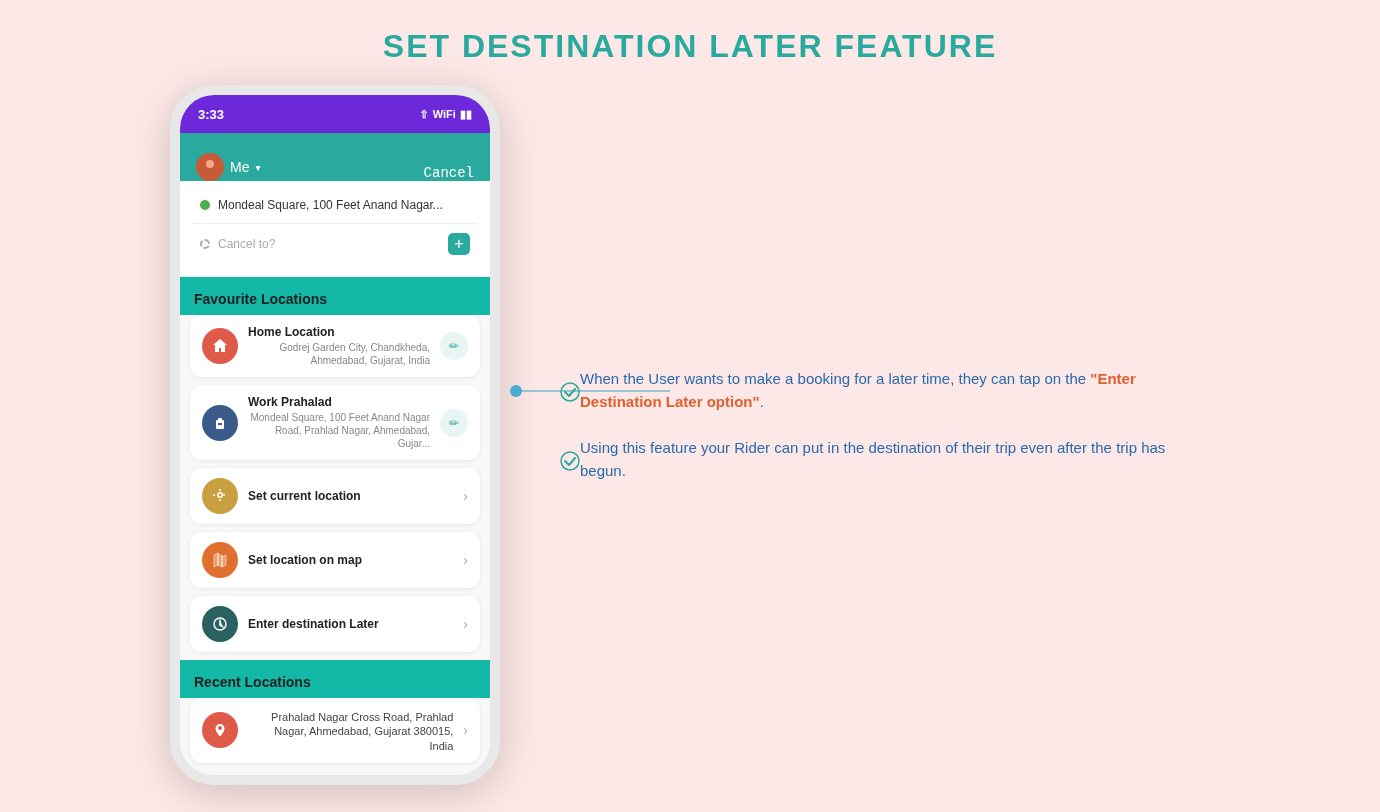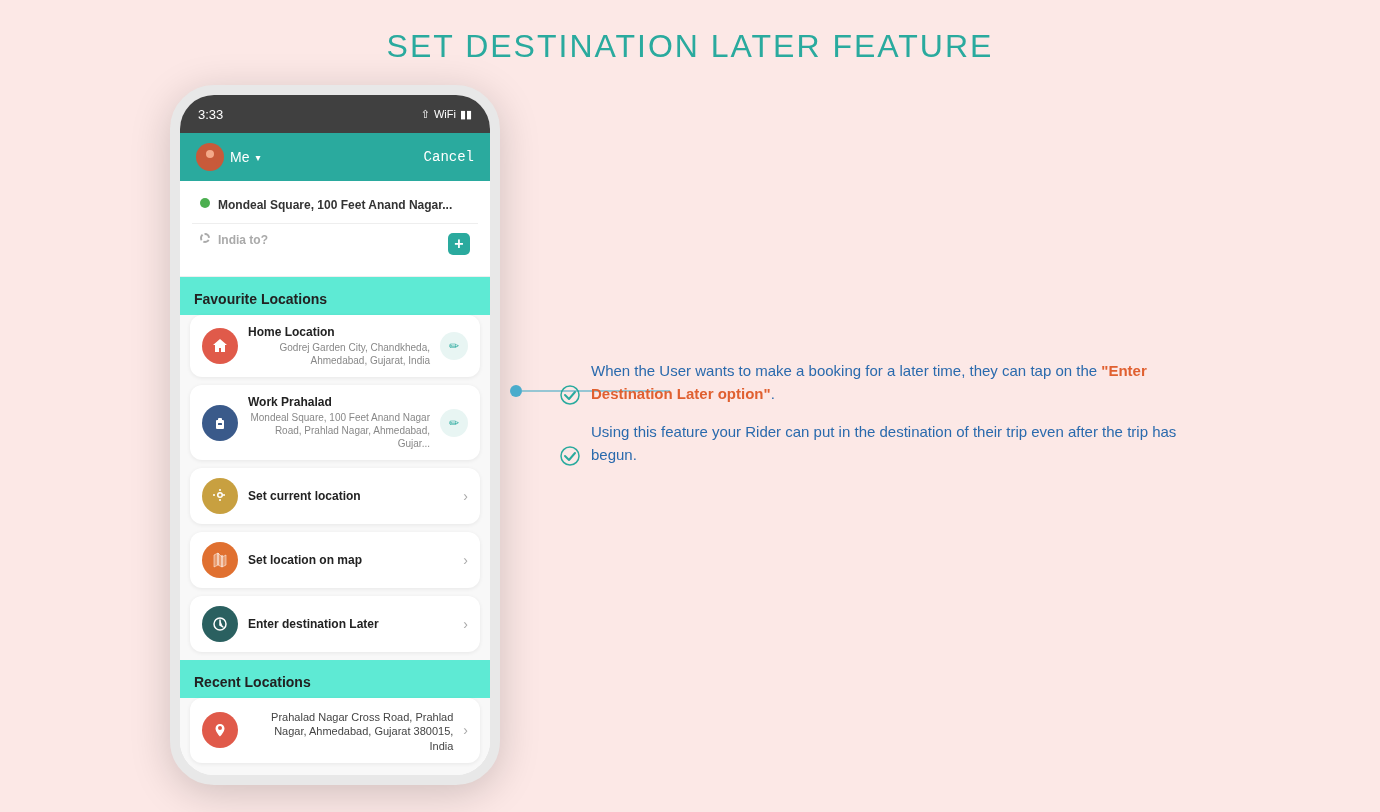--- a/index.html
+++ b/index.html
@@ -10,21 +10,21 @@
       font-family: -apple-system, BlinkMacSystemFont, 'Segoe UI', sans-serif;
       overflow: hidden;
       position: relative;
     }
 
     
     .page-title {
       text-align: center;
       padding-top: 28px;
       font-size: 32px;
-      font-weight: 400;
+      font-weight: 700;
       color: #2aaa9e;
       letter-spacing: 2px;
     }
 
     
     .phone-wrapper {
       position: absolute;
       left: 170px;
       top: 85px;
       width: 330px;
@@ -37,44 +37,44 @@
       background: #fff;
       border-radius: 44px;
       border: 10px solid #e8e8e8;
       box-shadow: 0 8px 40px rgba(0,0,0,0.18);
       overflow: hidden;
       position: relative;
     }
 
     
     .status-bar {
-      background: #404040;
+      background: #6d28d9;
       height: 38px;
       display: flex;
       align-items: center;
       justify-content: space-between;
       padding: 0 18px;
       color: white;
       font-size: 13px;
-      font-weight: 400;
+      font-weight: 700;
     }
 
     .status-icons {
       display: flex;
       gap: 4px;
       align-items: center;
       font-size: 11px;
     }
 
     
     .header-bar {
       background: #2aaa9e;
       height: 48px;
       display: flex;
-      align-items: center;
+      align-items: flex-end;
       justify-content: space-between;
       padding: 0 16px;
     }
 
     .header-user {
       display: flex;
       align-items: center;
       gap: 6px;
       color: white;
       font-size: 14px;
@@ -103,25 +103,25 @@
 
     
     .search-area {
       background: white;
       padding: 10px 12px;
       border-bottom: 1px solid #eee;
     }
 
     .search-row {
       display: flex;
+      align-items: center;
       gap: 8px;
       padding: 7px 8px;
       border-radius: 8px;
       margin-bottom: 4px;
-      font-weight: bold;
     }
 
     .dot-green {
       width: 10px;
       height: 10px;
       border-radius: 50%;
       background: #4caf50;
       flex-shrink: 0;
     }
 
@@ -173,21 +173,21 @@
     }
 
     .phone-content::-webkit-scrollbar { display: none; }
 
     
     .section-header {
       padding: 14px 14px 8px;
       font-size: 14px;
       font-weight: 700;
       color: #222;
-      background: #5eead4;
+      background: #14b8a6;
     }
 
     
     .location-card {
       background: white;
       margin: 0 10px 8px;
       border-radius: 12px;
       padding: 10px 12px;
       display: flex;
       align-items: center;
@@ -259,22 +259,23 @@
 
     .bullet-list {
       list-style: none;
       display: flex;
       flex-direction: column;
       gap: 16px;
     }
 
     .bullet-item {
       display: flex;
-      align-items: flex-end;
-      gap: 11px;
+      align-items: center;
+      gap: 0;
+      margin-top: 8px;
     }
 
     .check-icon {
       width: 20px;
       height: 20px;
       flex-shrink: 0;
       margin-top: 2px;
     }
 
     .bullet-text {
@@ -351,21 +352,21 @@
     </div>
 
     <div class="search-area">
       <div class="search-row">
         <span class="dot-green"></span>
         <span class="search-text">Mondeal Square, 100 Feet Anand Nagar...</span>
       </div>
       <hr class="divider-line">
       <div class="search-row">
         <span class="dot-dashed"></span>
-        <span class="search-placeholder">India to?</span>
+        <span class="search-placeholder">Cancel to?</span>
         <div class="add-btn">+</div>
       </div>
     </div>
 
     <div class="phone-content">
 
       <div class="section-header">Favourite Locations</div>
 
       <div class="location-card">
         <div class="loc-icon home">

